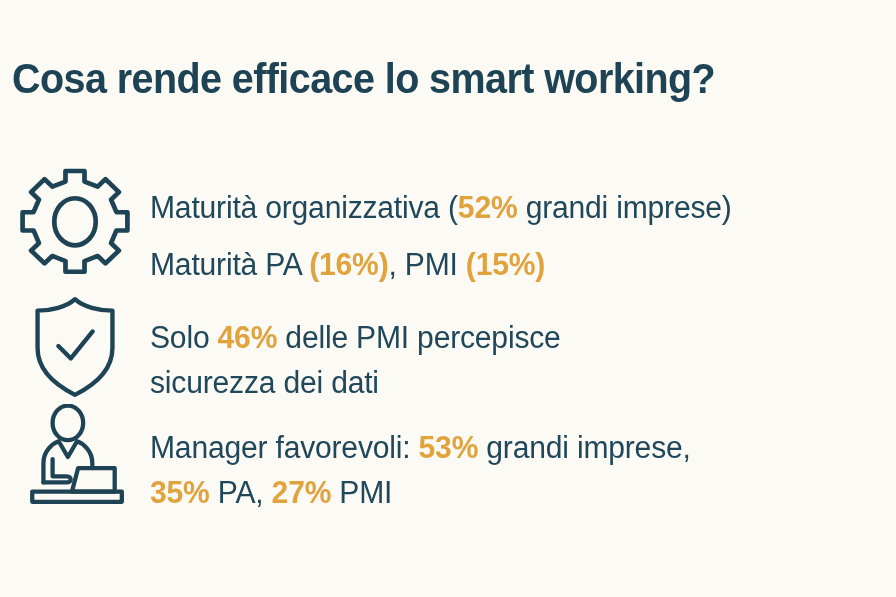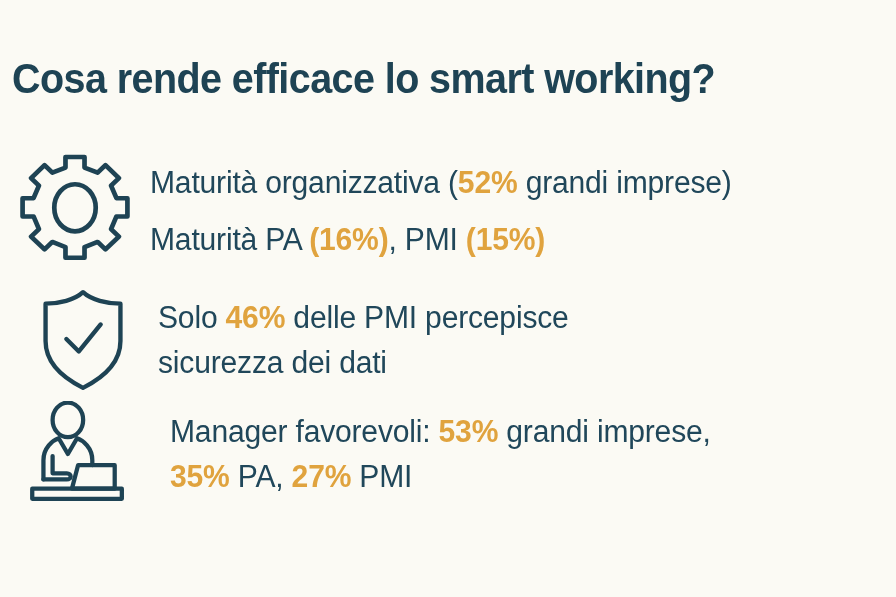--- a/index.html
+++ b/index.html
@@ -41,25 +41,25 @@
   
   .rows {
     position: absolute;
     left: 0;
     top: 140px;
     width: 896px;
   }
   .row {
     position: relative;
     display: flex;
-    align-items: center;
+    align-items: flex-end;
   }
   .row-gear     { height: 140px; }
-  .row-shield   { height: 118px; padding-left: 8px; }
-  .row-desk     { height: 110px; gap: 20px; }
+  .row-shield   { height: 118px; }
+  .row-desk     { height: 110px; }
 
   .icon-cell {
     width: 150px;
     flex: 0 0 150px;
     display: flex;
     justify-content: center;
     align-items: flex-start;
     box-sizing: border-box;
   }
   .icon-cell svg { display: block; }

